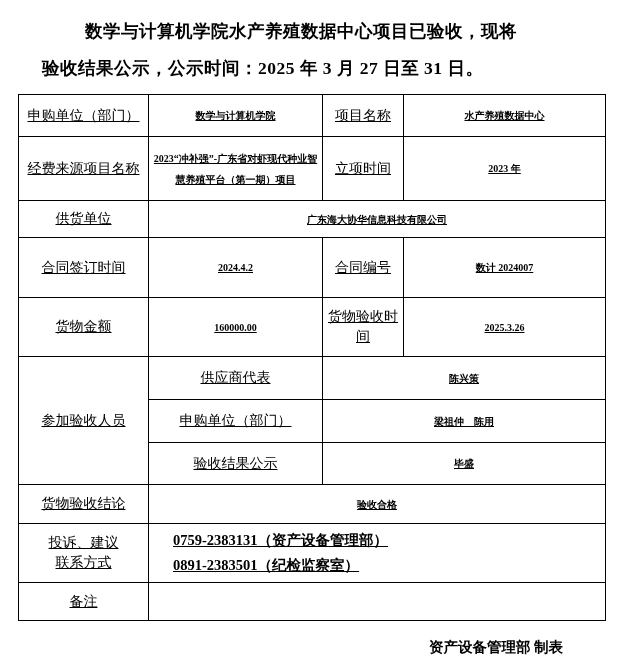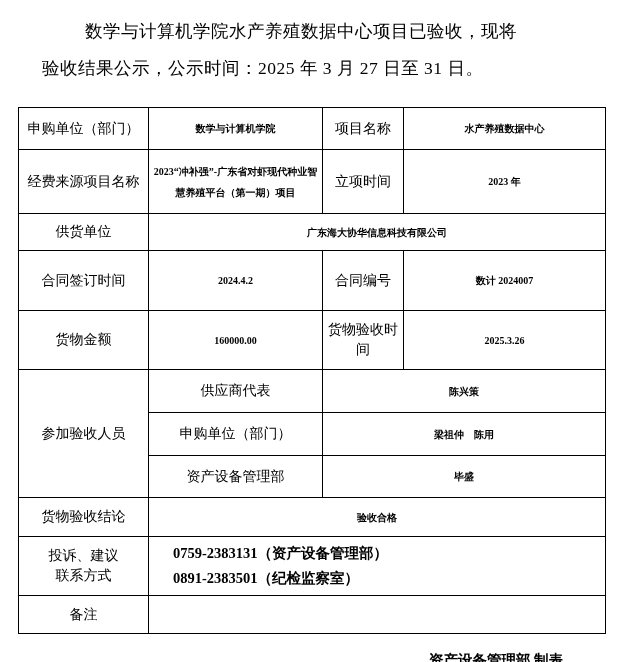--- a/index.html
+++ b/index.html
@@ -8,29 +8,30 @@
     background: #ffffff;
     color: #000000;
     font-family: "Liberation Serif", "DejaVu Serif", serif;
     overflow: hidden;
     position: relative;
   }
   .header {
     margin: 13px 18px 0 42px;
     font-size: 17.5px;
     line-height: 37px;
-    font-weight: 400;
+    font-weight: 700;
     letter-spacing: 0.5px;
   }
   .header .line1 { text-indent: 43px; }
   table.acceptance {
     border-collapse: collapse;
     table-layout: fixed;
     width: 587px;
-    margin: 20px 0 0 18px;
+    margin: 7px 0 0 18px;
+    text-decoration: underline;
   }
   td {
     border: 1px solid #000000;
     text-align: center;
     vertical-align: middle;
     padding: 2px 4px;
     overflow: hidden;
   }
   td.label {
     font-size: 14px;
@@ -104,21 +105,21 @@
     <tr style="height:43px">
       <td class="label" rowspan="3">参加验收人员</td>
       <td class="label">供应商代表</td>
       <td class="value" colspan="2">陈兴策</td>
     </tr>
     <tr style="height:43px">
       <td class="label">申购单位（部门）</td>
       <td class="value" colspan="2">梁祖仲　陈用</td>
     </tr>
     <tr style="height:42px">
-      <td class="label">资产设备管理部</td>
+      <td class="label">验收结果公示</td>
       <td class="value" colspan="2">毕盛</td>
     </tr>
     <tr style="height:39px">
       <td class="label">货物验收结论</td>
       <td class="value" colspan="3">验收合格</td>
     </tr>
     <tr style="height:59px">
       <td class="label">
         <div>投诉、建议</div>
         <div>联系方式</div>

